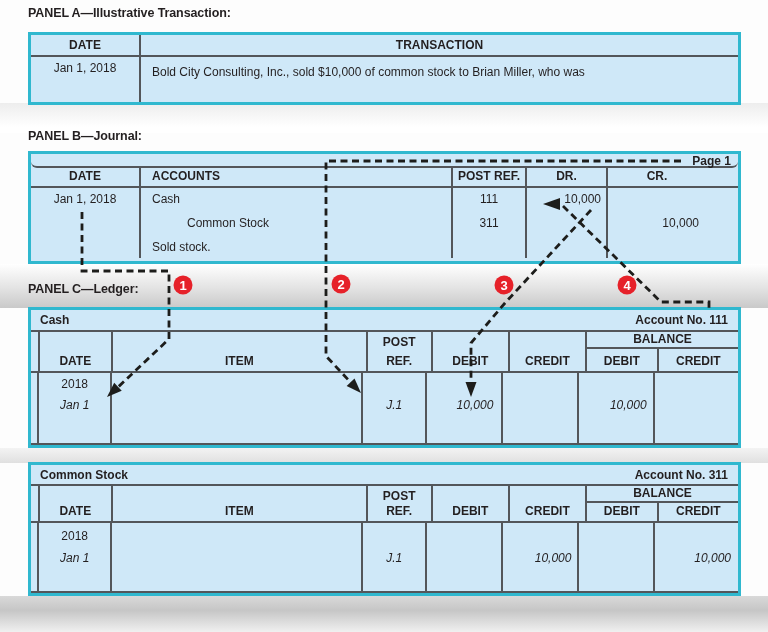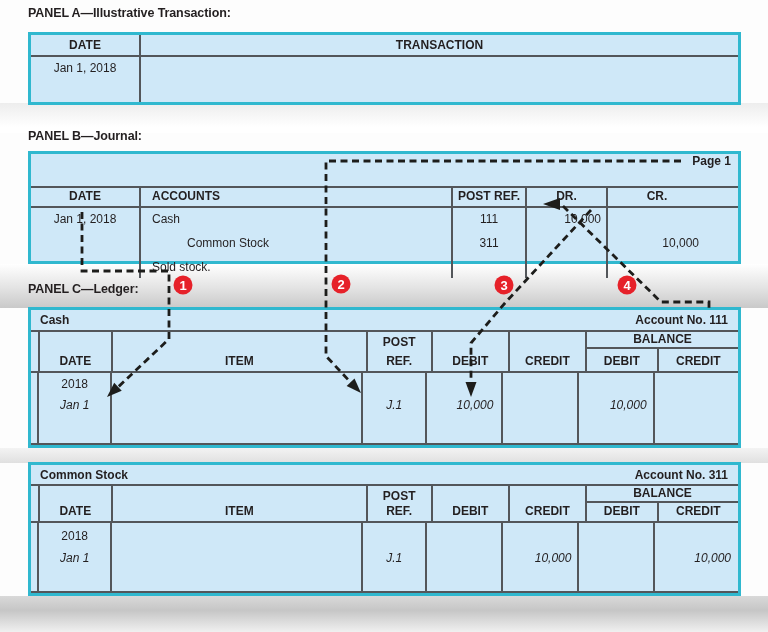--- a/index.html
+++ b/index.html
@@ -40,22 +40,22 @@
   #tblA{top:32px;height:73px;}
   .a-head{display:flex;height:22px;border-bottom:2px solid var(--grid);font-weight:bold;}
   .a-head .c1{width:110px;border-right:2px solid var(--grid);line-height:20px;text-align:center;}
   .a-head .c2{flex:1;line-height:20px;text-align:center;}
   .a-body{display:flex;height:45px;}
   .a-body .c1{width:110px;border-right:2px solid var(--grid);text-align:center;padding-top:4px;}
   .a-body .c2{flex:1;padding:4px 0 0 11px;line-height:22px;}
 
   
   #tblB{top:151px;height:113px;}
-  .b-page{height:34px;border-bottom:2px solid var(--grid);text-align:right;
-          font-weight:bold;line-height:14px;padding-right:7px;}
+  .b-page{height:14px;border-bottom:2px solid var(--grid);text-align:right;
+          font-weight:bold;line-height:14px;padding-right:7px;border-radius:6px;}
   .b-head{display:flex;height:20px;border-bottom:2px solid var(--grid);font-weight:bold;}
   .b-head>div,.b-body>div{height:100%;}
   .b-head .lh{line-height:17px;}
   .b-body{display:flex;height:70px;}
   .w-date{width:110px;}
   .w-acct{width:312px;}
   .w-pr{width:74px;}
   .w-dr{width:81px;}
   .w-cr{width:98px;}
   .r1{top:4px;}
@@ -111,20 +111,21 @@
 <div class="plabel" style="top:6px">PANEL A—Illustrative Transaction:</div>
 
 <div class="tbl" id="tblA">
   <div class="a-head">
     <div class="c1">DATE</div>
     <div class="c2">TRANSACTION</div>
   </div>
   <div class="a-body">
     <div class="c1">Jan 1, 2018</div>
     <div class="c2">
+      <div>Bold City Consulting, Inc., sold $10,000 of common stock to Brian Miller, who was</div>
     </div>
   </div>
 </div>
 
 <div class="plabel" style="top:129px">PANEL B—Journal:</div>
 
 <div class="tbl" id="tblB">
   <div class="b-page">
     <span>Page 1</span>
   </div>

